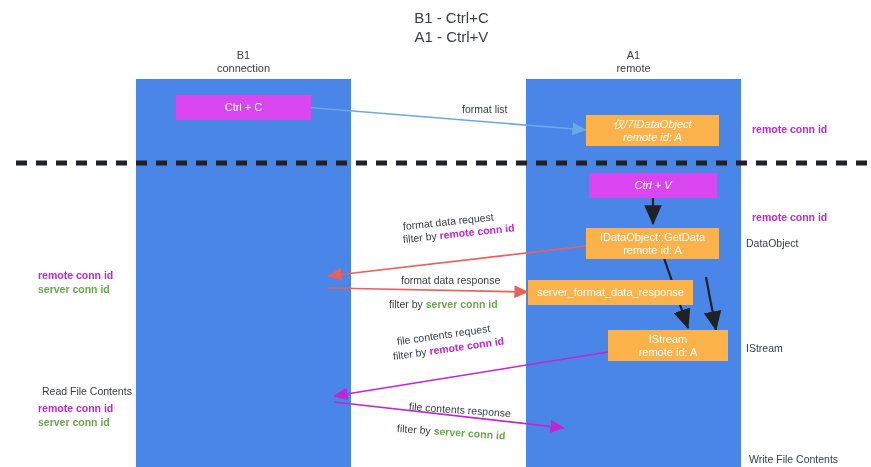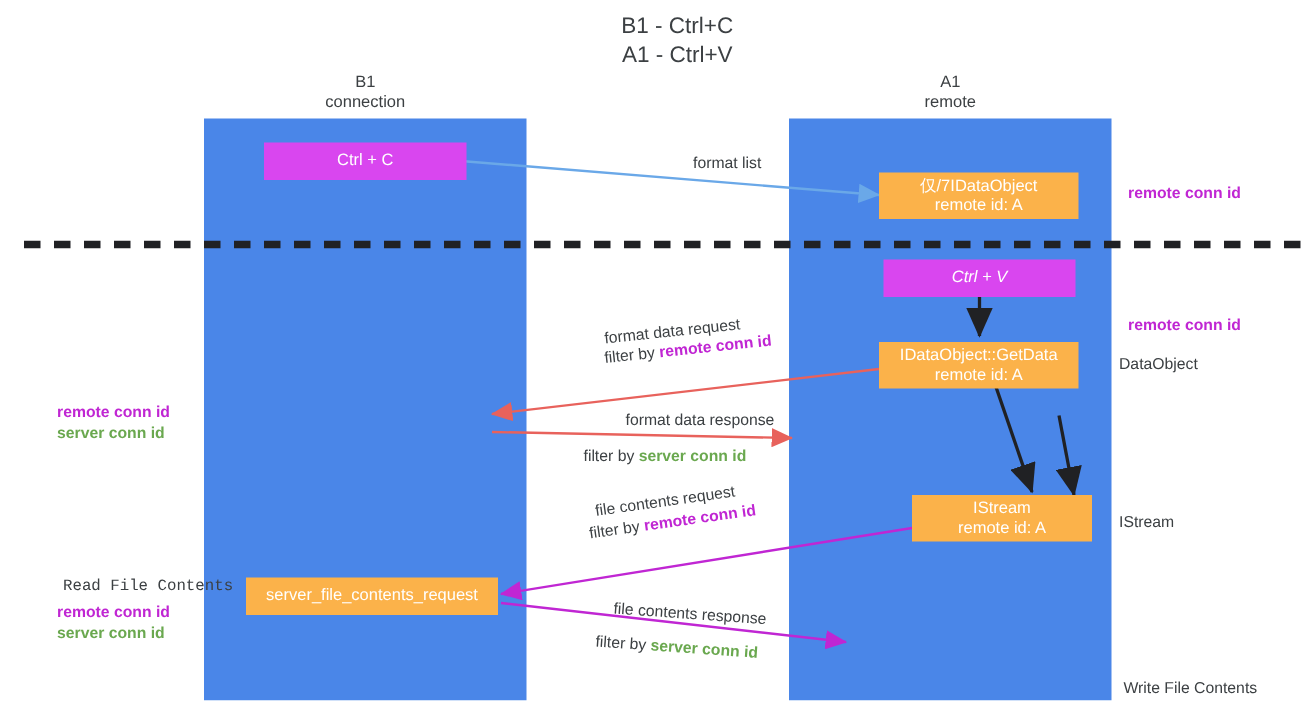--- a/index.html
+++ b/index.html
@@ -99,60 +99,60 @@
   <div class="doc-title">B1 - Ctrl+C
 A1 - Ctrl+V</div>
 
   <div class="col-head col-head-left">B1
 connection</div>
   <div class="col-head col-head-right">A1
 remote</div>
 
   <div class="node green" style="left:160px;top:95px;width:135px;height:25px;">Ctrl + C</div>
 
-  <div class="node orange" style="left:570px;top:115px;width:133px;height:31px;">仅/7IDataObject
+  <div class="node orange" style="left:570px;top:115px;width:133px;height:31px;font-style:italic;">仅/7IDataObject
 remote id: A</div>
 
   <div class="node green" style="left:573px;top:173px;width:128px;height:25px;font-style:italic;">Ctrl + V</div>
 
   <div class="node orange" style="left:570px;top:228px;width:133px;height:31px;">IDataObject::GetData
 remote id: A</div>
 
 
+  <div class="node orange" style="left:512px;top:280px;width:165px;height:25px;">server_format_data_response</div>
 
   <div class="node orange" style="left:592px;top:330px;width:120px;height:31px;">IStream
 remote id: A</div>
 
-  <div class="node orange" style="left:148px;top:385px;width:168px;height:25px;">server_file_contents_request</div>
 
 
   <div class="lbl blk" style="left:398px;top:103px;margin-left:48px;">format list</div>
 
   <div class="lbl blk rot" style="left:387px;top:220px;transform:rotate(-6deg);">format data request</div>
   <div class="lbl rot" style="left:387px;top:233px;transform:rotate(-6deg);"><span class="blk" style="display:inline">filter by </span><span class="mag" style="display:inline">remote conn id</span></div>
 
-  <div class="lbl blk" style="left:385px;top:274px;margin-left:16px;">format data response</div>
+  <div class="lbl blk" style="left:385px;top:274px;">format data response</div>
   <div class="lbl" style="left:373px;top:298px;"><span class="blk" style="display:inline">filter by </span><span class="grn" style="display:inline">server conn id</span></div>
 
   <div class="lbl blk rot" style="left:381px;top:335px;transform:rotate(-8deg);">file contents request</div>
   <div class="lbl rot" style="left:377px;top:350px;transform:rotate(-8deg);"><span class="blk" style="display:inline">filter by </span><span class="mag" style="display:inline">remote conn id</span></div>
 
   <div class="lbl blk rot" style="left:393px;top:400px;transform:rotate(4deg);">file contents response</div>
   <div class="lbl rot" style="left:381px;top:422px;transform:rotate(4deg);"><span class="blk" style="display:inline">filter by </span><span class="grn" style="display:inline">server conn id</span></div>
 
   <div class="lbl mag" style="left:736px;top:123px;">remote conn id</div>
   <div class="lbl mag" style="left:736px;top:211px;">remote conn id</div>
   <div class="lbl blk" style="left:730px;top:237px;text-align:center;">DataObject</div>
   <div class="lbl blk" style="left:730px;top:342px;">IStream</div>
   <div class="lbl blk" style="left:733px;top:425px;margin-top:28px;">Write File Contents</div>
 
   <div class="stack" style="left:22px;top:269px;">
     <span class="mag">remote conn id</span>
     <span class="grn">server conn id</span>
   </div>
 
-  <div class="lbl blk" style="left:26px;top:385px;font-family:Liberation Mono, monospace;">Read File Contents</div>
+  <div class="lbl blk" style="left:26px;top:385px;">Read File Contents</div>
   <div class="stack" style="left:22px;top:402px;">
     <span class="mag">remote conn id</span>
     <span class="grn">server conn id</span>
   </div>
 
 </div>
 
 </body></html>

